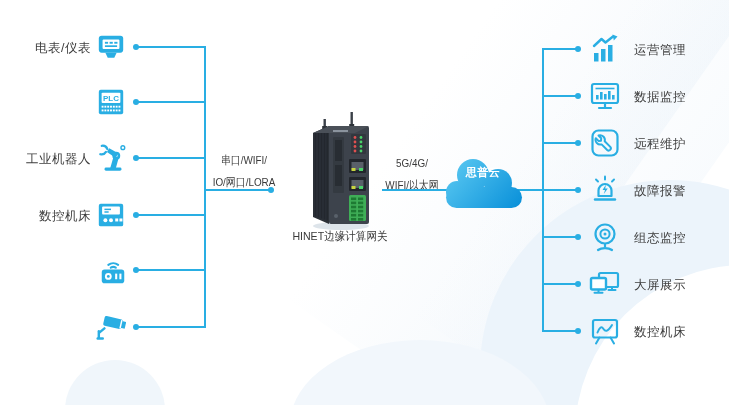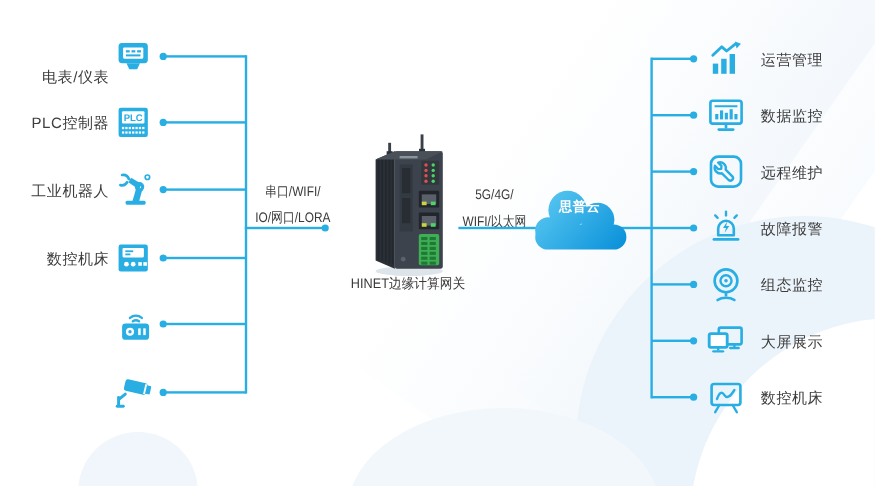--- a/index.html
+++ b/index.html
@@ -30,22 +30,21 @@
 
 <div class="bg bg-band1"></div>
 <div class="bg bg-band2"></div>
 <div class="bg bg-blob1"></div>
 <div class="bg bg-blob2"></div>
 <div class="bg bg-blob3"></div>
 <div class="bg bg-blob4"></div>
 
 <div class="layer">
 
-  <div class="row-label left-label" style="top:56px">电表/仪表</div>
-  <div class="row-label left-label" style="top:95px">PLC控制器</div>
+  <div class="row-label left-label" style="top:40px">电表/仪表</div>
   <div class="row-label left-label" style="top:208px">数控机床</div>
   <div class="row-label left-label" style="top:151px">工业机器人</div>
 
   <div class="icon" style="left:96px;top:32px">
     <svg width="30" height="30" viewBox="0 0 32 32">
       <rect x="3" y="4" width="26" height="18" rx="3" fill="currentColor"></rect>
       <path d="M10 22 h12 l-2.5 5.5 h-7 z" fill="currentColor"></path>
       <rect x="7" y="8" width="18" height="10" rx="1" fill="#fff"></rect>
       <rect x="9.5" y="10.5" width="3.4" height="2" fill="currentColor"></rect>
       <rect x="14.5" y="10.5" width="3.4" height="2" fill="currentColor"></rect>

